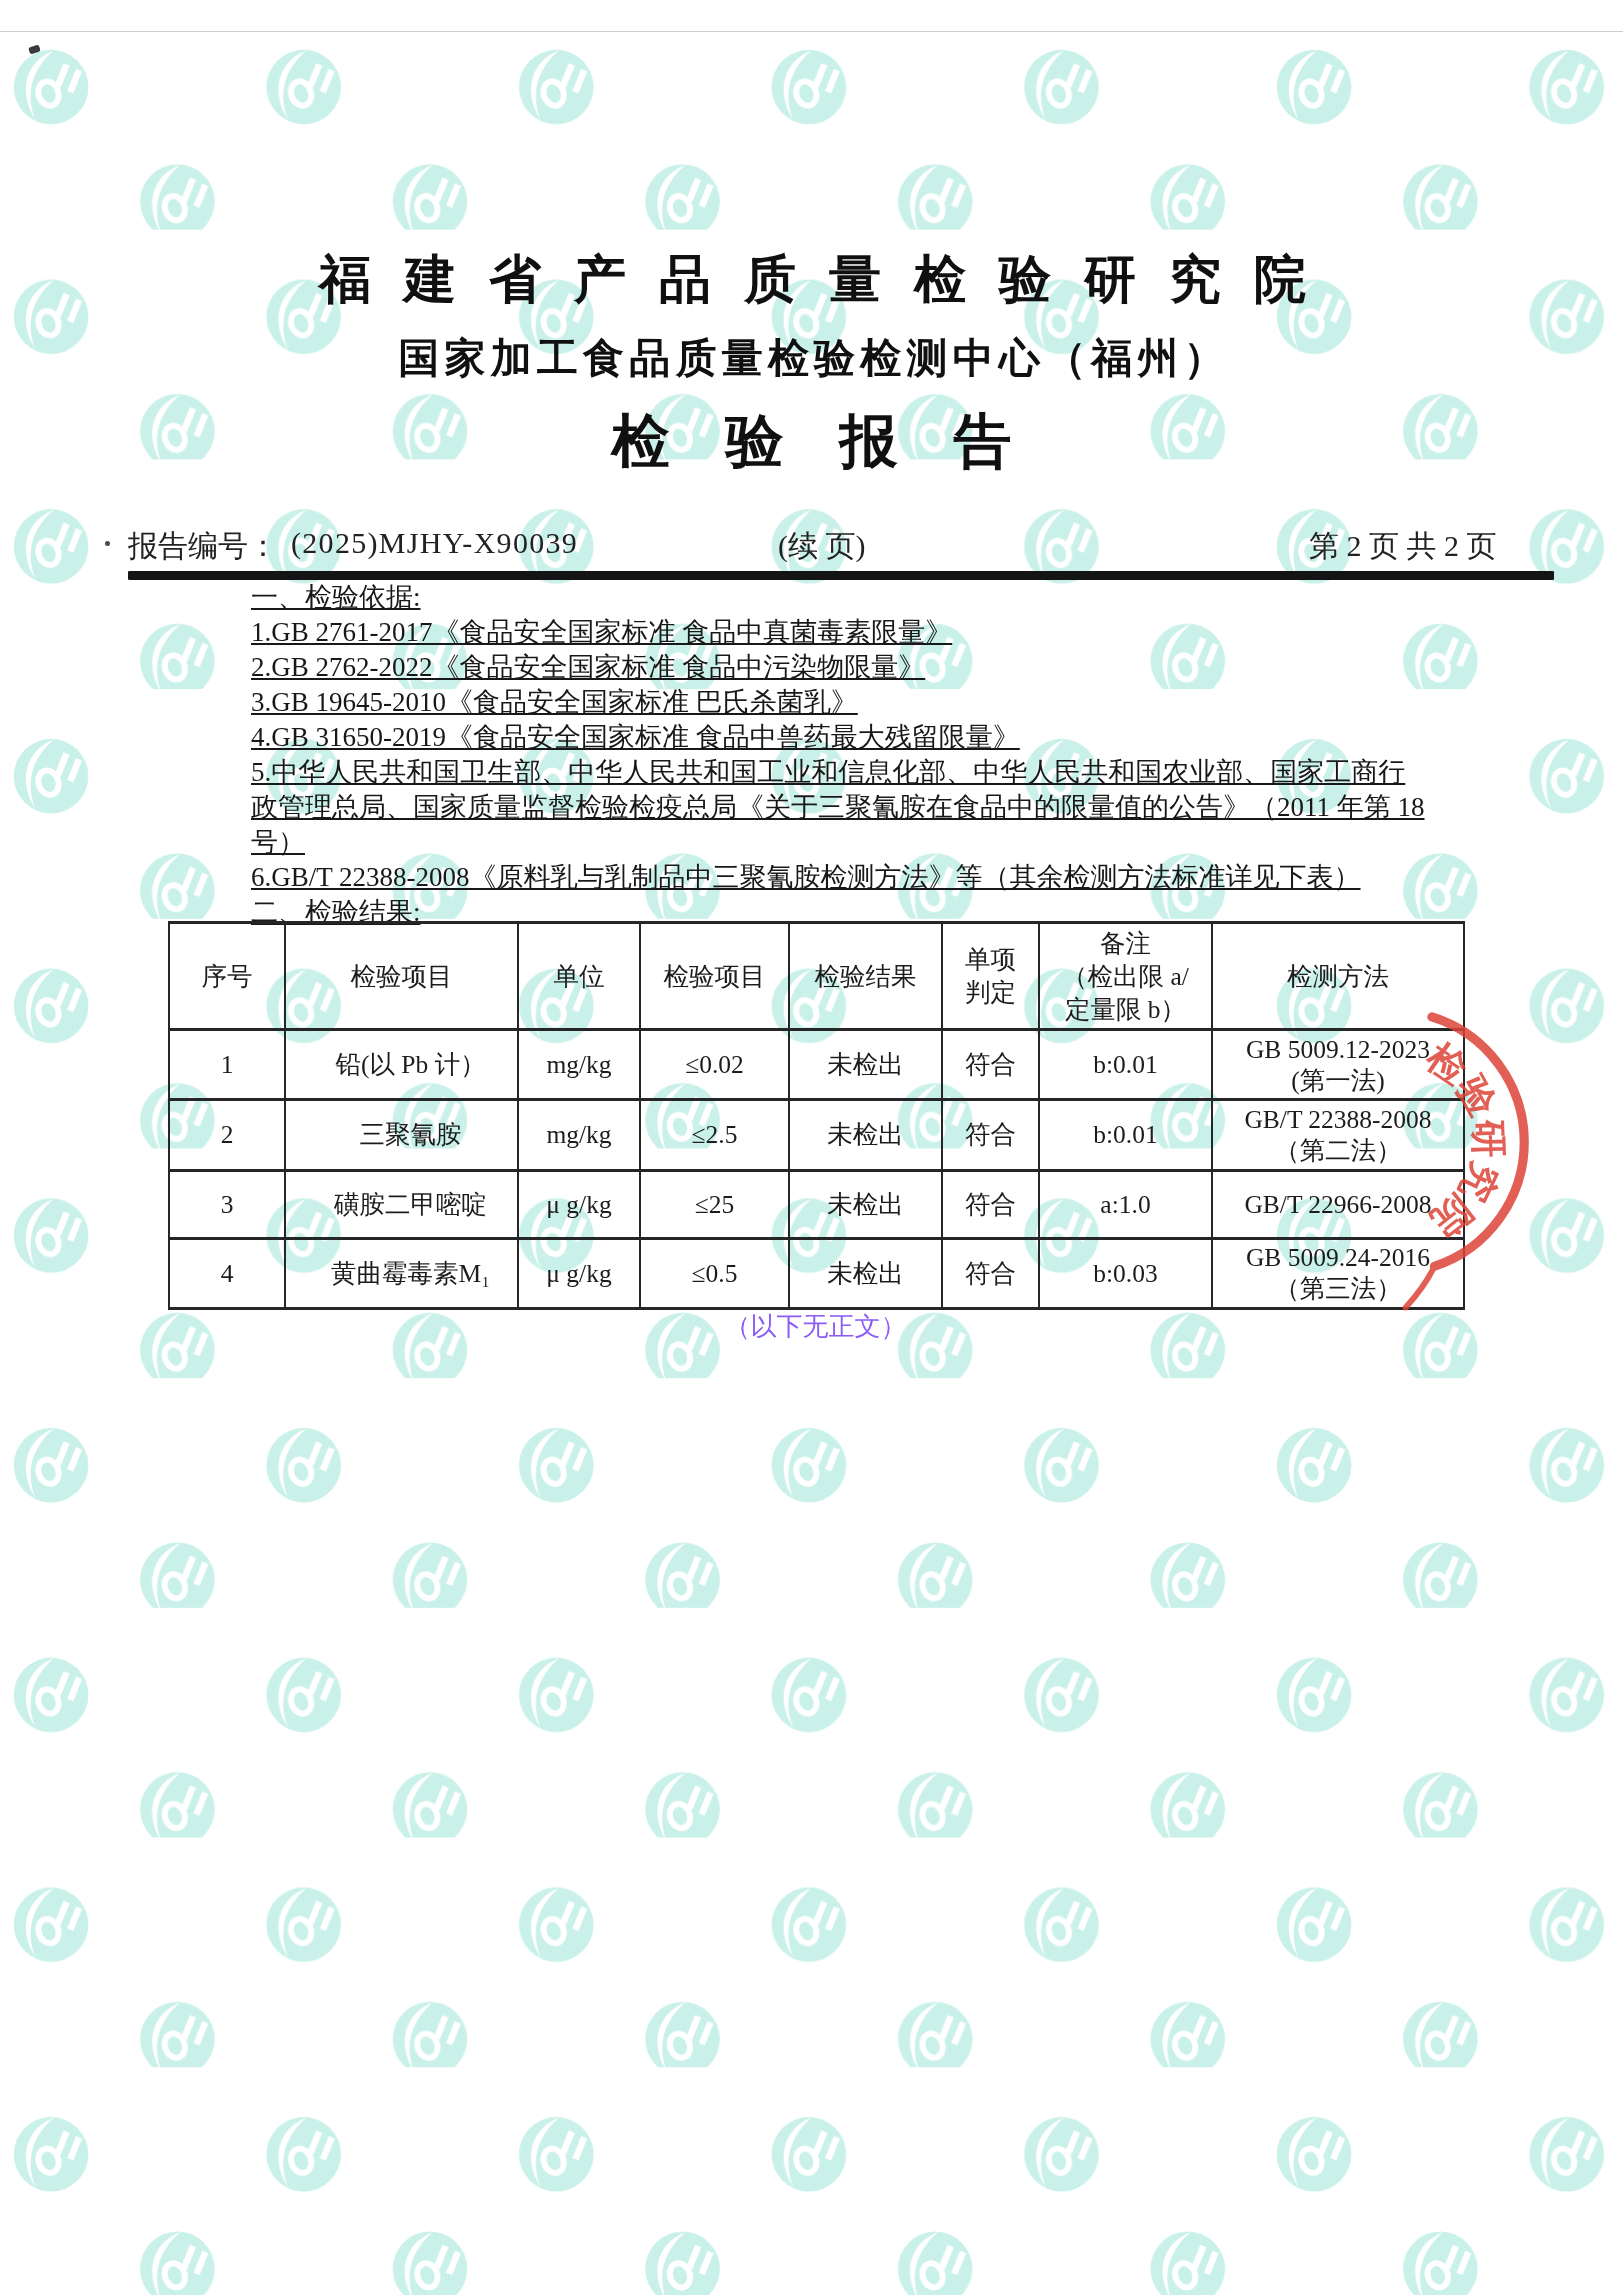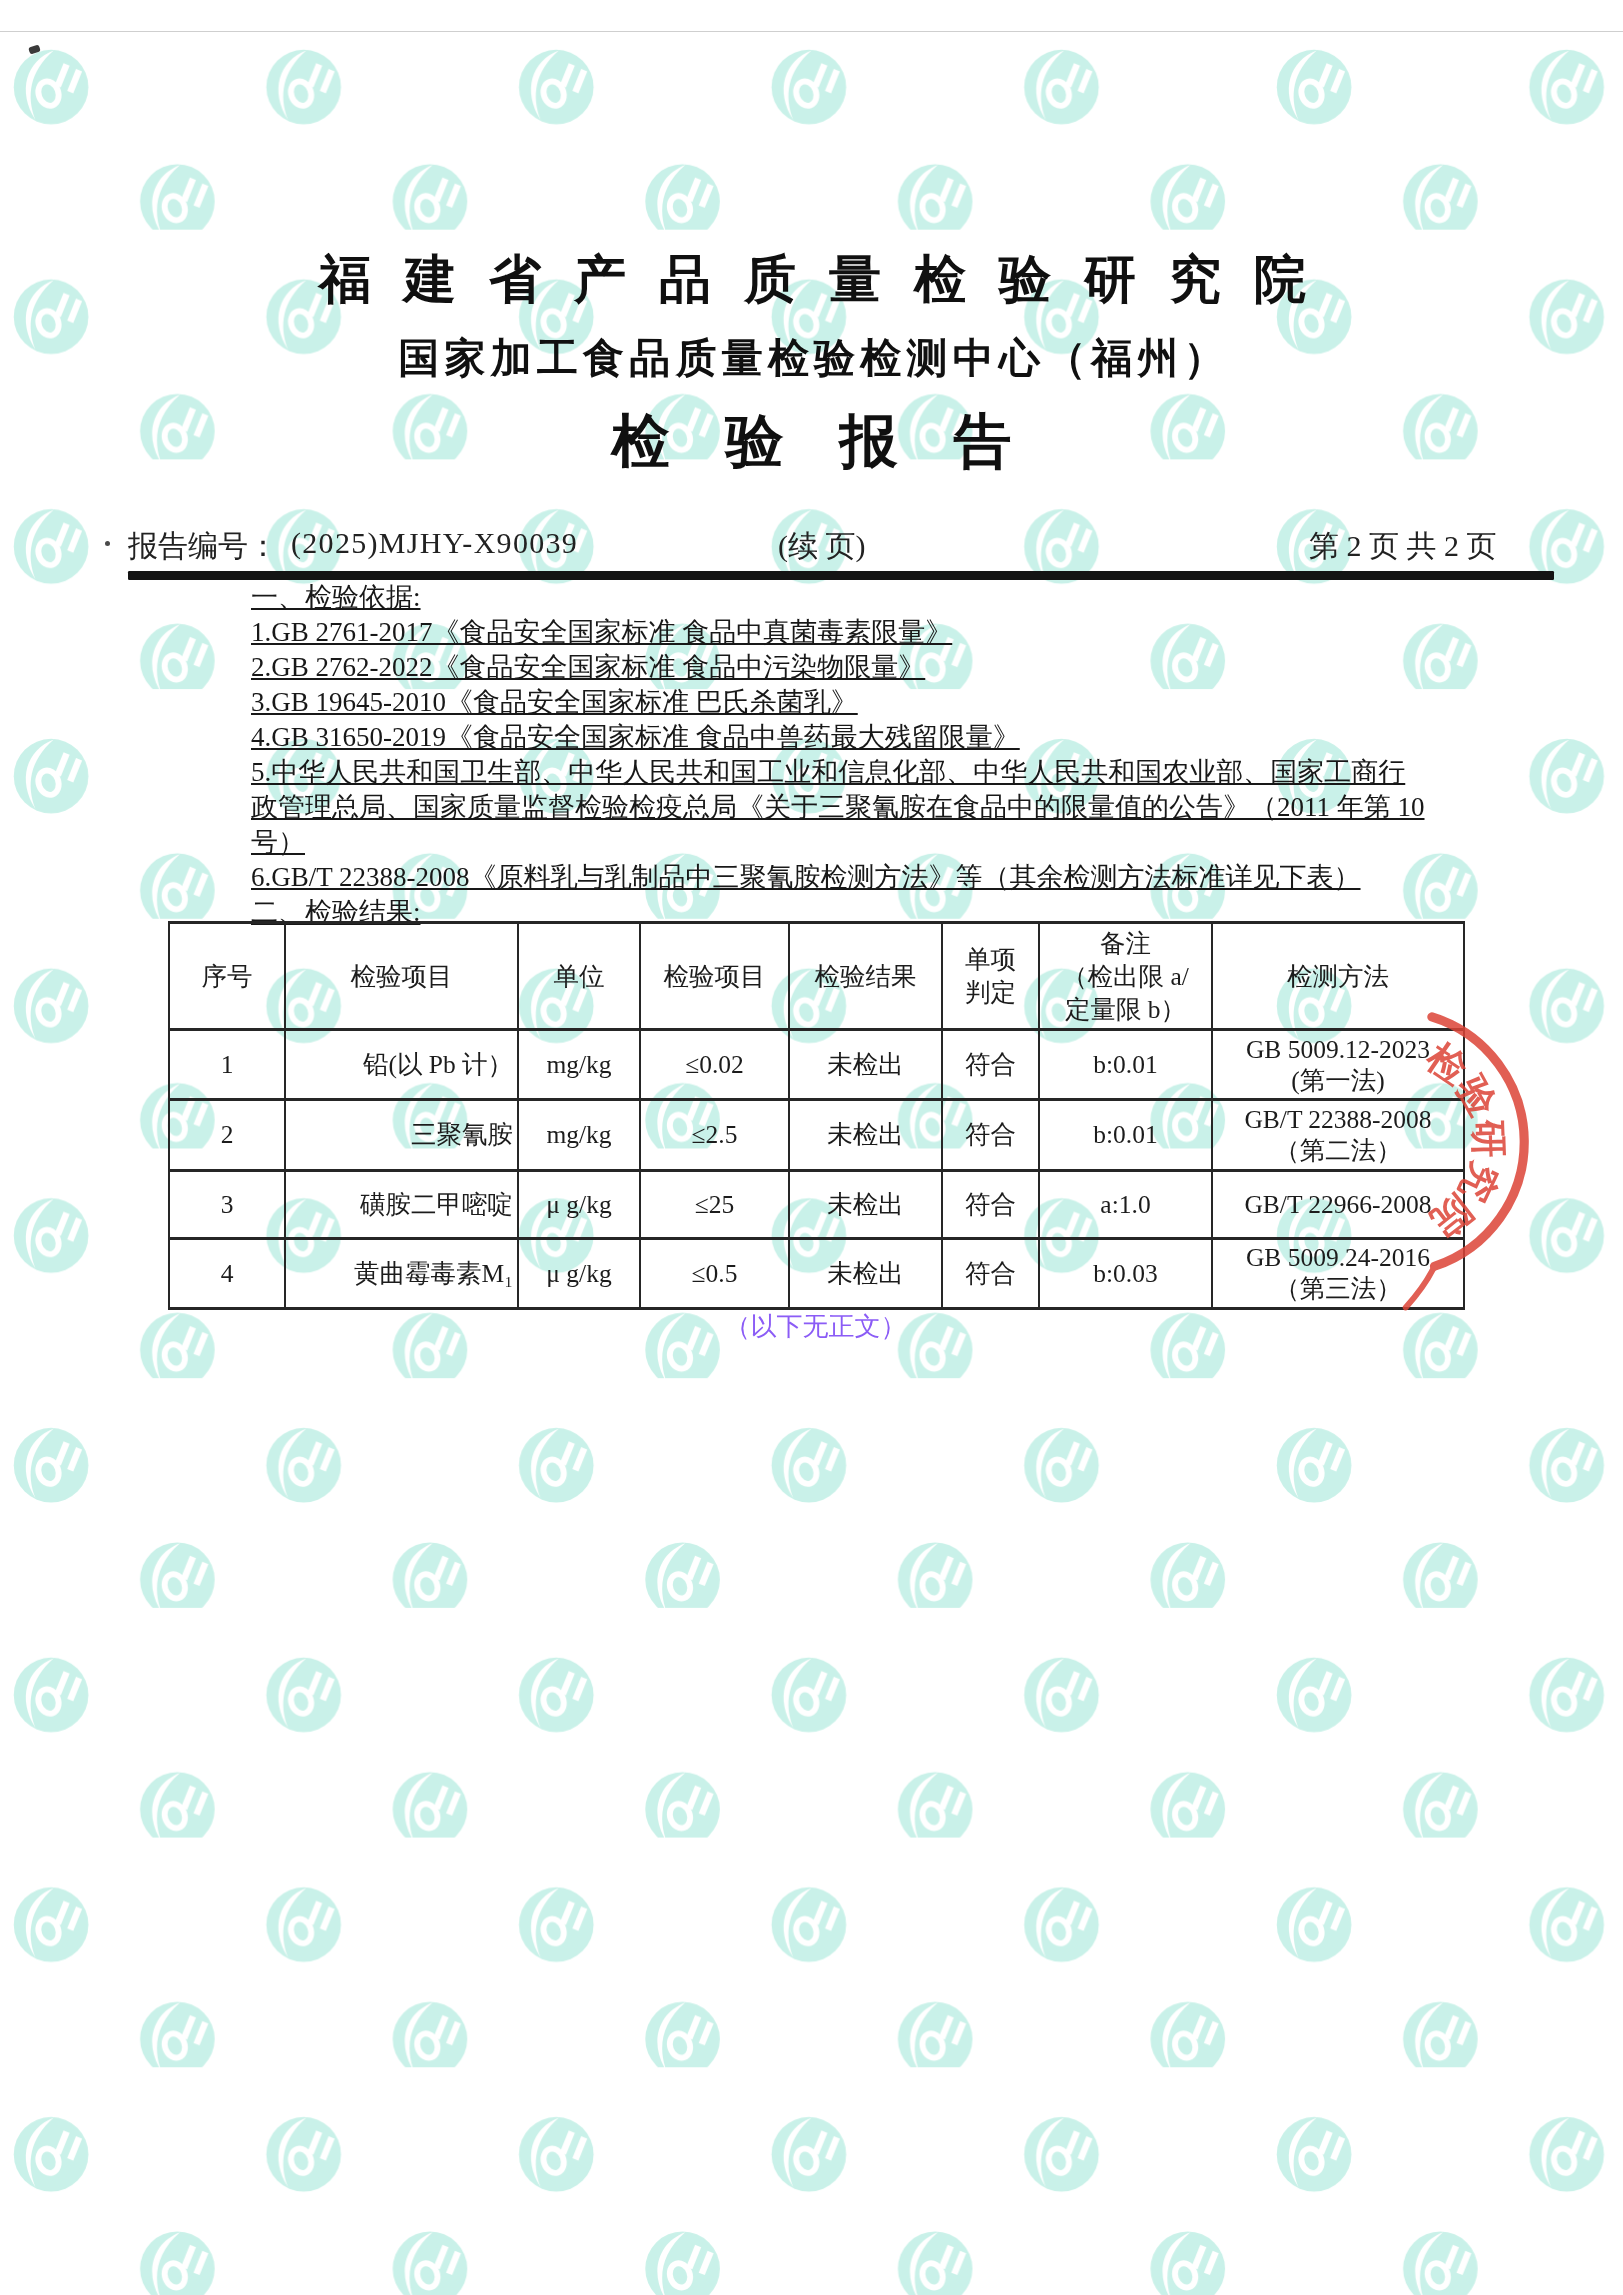--- a/index.html
+++ b/index.html
@@ -34,21 +34,21 @@
 
   .tbl-wrap{position:absolute;left:168px;top:921px;}
   table.results{border-collapse:collapse;table-layout:fixed;width:1295px;}
   table.results th,table.results td{
     border-left:2px solid #262626;border-right:2px solid #262626;
     border-top:3.3px solid #262626;border-bottom:3.3px solid #262626;
     text-align:center;vertical-align:middle;
     font-weight:normal;font-size:25.5px;line-height:31px;color:#1c1c1c;
     white-space:pre-line;padding:2.6px 3.9px;box-sizing:border-box;
   }
-  table.results td.item{text-align:right;padding-left:22px;}
+  table.results td.item{text-align:center;padding-left:22px;}
   table.results th{line-height:33px;}
   .end-note{position:absolute;left:168px;top:1309px;width:1295px;text-align:center;font-size:26px;color:#8b5cf6;}
 
   .stamp-layer{position:absolute;left:0;top:0;width:1623px;height:2295px;pointer-events:none;}
 </style>
 </head>
 <body>
 
 <div class="page">
 
@@ -83,21 +83,21 @@
   <div class="hdr hdr-page">第 2 页   共 2 页</div>
   <div class="rule"></div>
 
   <div class="basis">
     <div>一、检验依据:</div>
     <div>1.GB 2761-2017《食品安全国家标准 食品中真菌毒素限量》</div>
     <div>2.GB 2762-2022《食品安全国家标准 食品中污染物限量》</div>
     <div>3.GB 19645-2010《食品安全国家标准 巴氏杀菌乳》</div>
     <div>4.GB 31650-2019《食品安全国家标准 食品中兽药最大残留限量》</div>
     <div>5.中华人民共和国卫生部、中华人民共和国工业和信息化部、中华人民共和国农业部、国家工商行</div>
-    <div>政管理总局、国家质量监督检验检疫总局《关于三聚氰胺在食品中的限量值的公告》（2011 年第 10</div>
+    <div>政管理总局、国家质量监督检验检疫总局《关于三聚氰胺在食品中的限量值的公告》（2011 年第 18</div>
     <div>号）</div>
     <div>6.GB/T 22388-2008《原料乳与乳制品中三聚氰胺检测方法》等（其余检测方法标准详见下表）</div>
     <div>二、检验结果:</div>
   </div>
 
   <div class="tbl-wrap">
     <table class="results">
       <colgroup>
         <col style="width:116px">
           <col style="width:233px">

